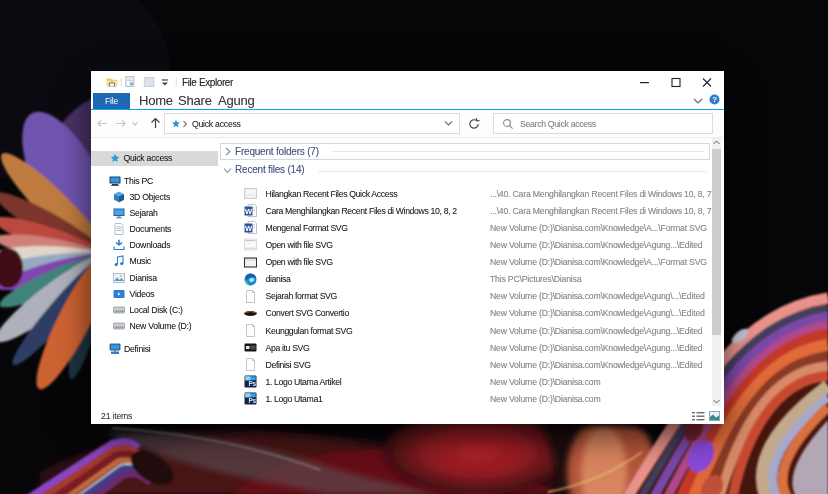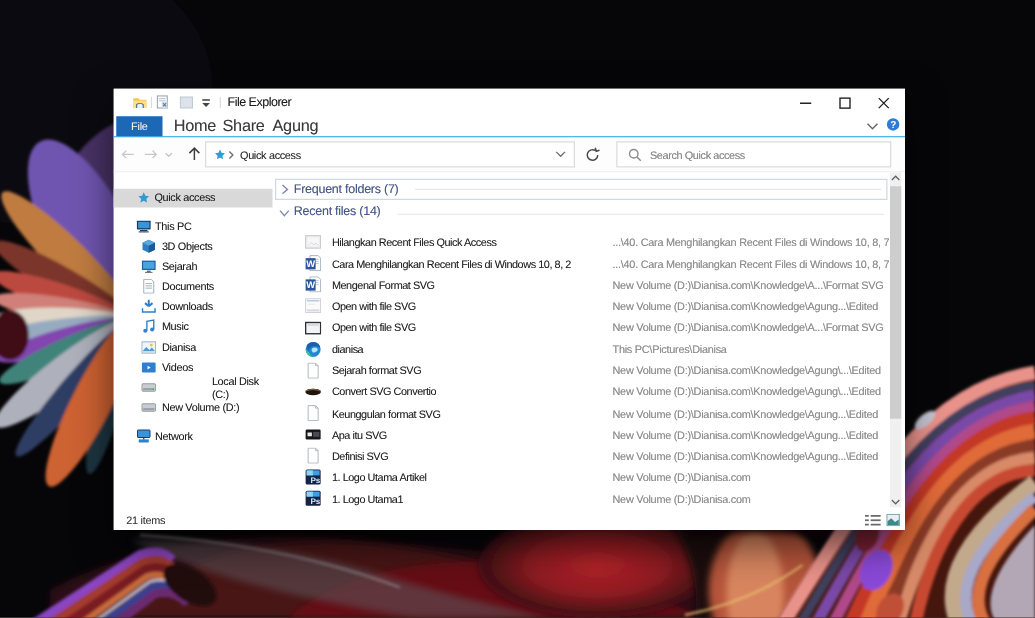--- a/index.html
+++ b/index.html
@@ -269,42 +269,42 @@
           </svg>
           <span style="margin-left:4.5px">Dianisa</span>
         </div>
       <div class="navrow" style="left:22px;top:148px;">
           <svg class="navico" viewBox="0 0 12 12">
             <rect x="0.5" y="2" width="11" height="8" rx="1" fill="#2e7fd0"></rect>
             <path d="M5,4.5 L7.5,6 L5,7.5 Z" fill="#fff"></path>
           </svg>
           <span style="margin-left:4.5px">Videos</span>
         </div>
-      <div class="navrow" style="left:22px;top:164.3px;gap:40px;">
+      <div class="navrow" style="left:22px;top:164.3px;">
           <svg class="navico" viewBox="0 0 12 12">
             <rect x="0.5" y="3" width="11" height="6" rx="0.8" fill="#c8cdd2" stroke="#8a9098" stroke-width="0.7"></rect>
             <rect x="1.5" y="6.5" width="9" height="1.6" fill="#9aa0a8"></rect>
             <circle cx="9.5" cy="7.3" r="0.7" fill="#3ac23a"></circle>
           </svg>
           <span style="margin-left:4.5px">Local Disk (C:)</span>
         </div>
       <div class="navrow" style="left:22px;top:180.5px;">
           <svg class="navico" viewBox="0 0 12 12">
             <rect x="0.5" y="3" width="11" height="6" rx="0.8" fill="#c8cdd2" stroke="#8a9098" stroke-width="0.7"></rect>
             <rect x="1.5" y="6.5" width="9" height="1.6" fill="#9aa0a8"></rect>
           </svg>
           <span style="margin-left:4.5px">New Volume (D:)</span>
         </div>
       <div class="navrow" style="left:18px;top:203px;">
           <svg class="navico" viewBox="0 0 12 12">
             <rect x="1" y="1" width="10" height="6" rx="0.5" fill="#3a95d8" stroke="#14406e" stroke-width="0.8"></rect>
             <rect x="2" y="8.5" width="8" height="2.5" fill="#2e7fd0"></rect>
             <rect x="5.5" y="7" width="1" height="1.5" fill="#14406e"></rect>
           </svg>
-          <span style="margin-left:3px">Network</span>
+          <span style="margin-left:3px">Definisi</span>
         </div>
     </div>
     <div id="content">
       <div style="position:absolute;left:1px;top:5px;width:490px;height:17px;border:1px solid #cfd9e4;background:#fff;"></div>
       <svg style="position:absolute;left:4.5px;top:9px" width="8" height="9">
           <path d="M2,1 L6,4.5 L2,8" stroke="#7d8cab" stroke-width="1.1" fill="none"></path>
         </svg>
       <div class="ghead" style="left:16px;top:7.5px;">Frequent folders (7)</div>
       <div style="position:absolute;left:113px;top:13px;width:373px;height:1px;background:#e9e9e9;"></div>
       <svg style="position:absolute;left:4px;top:29px" width="9" height="8">

